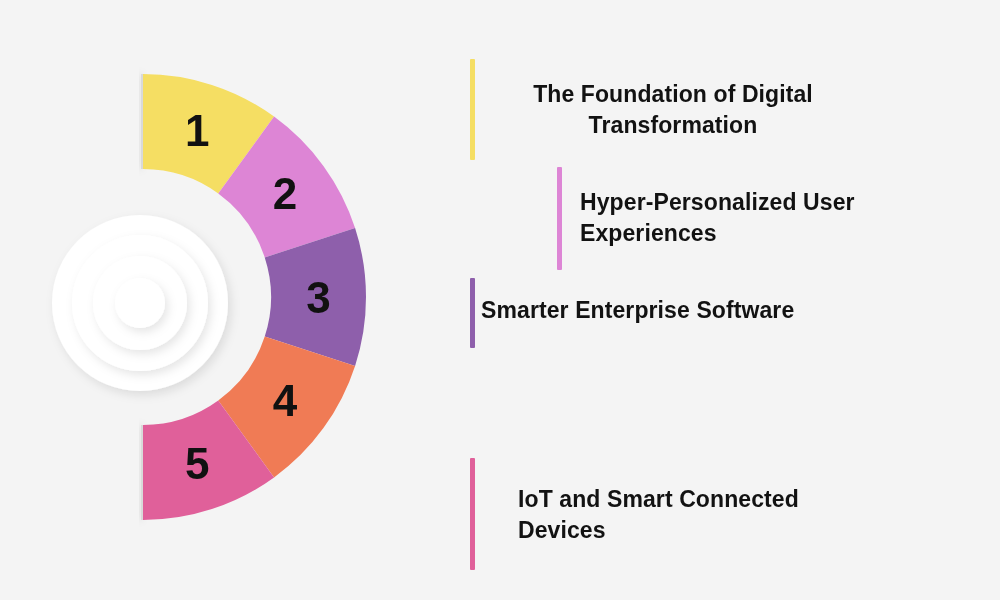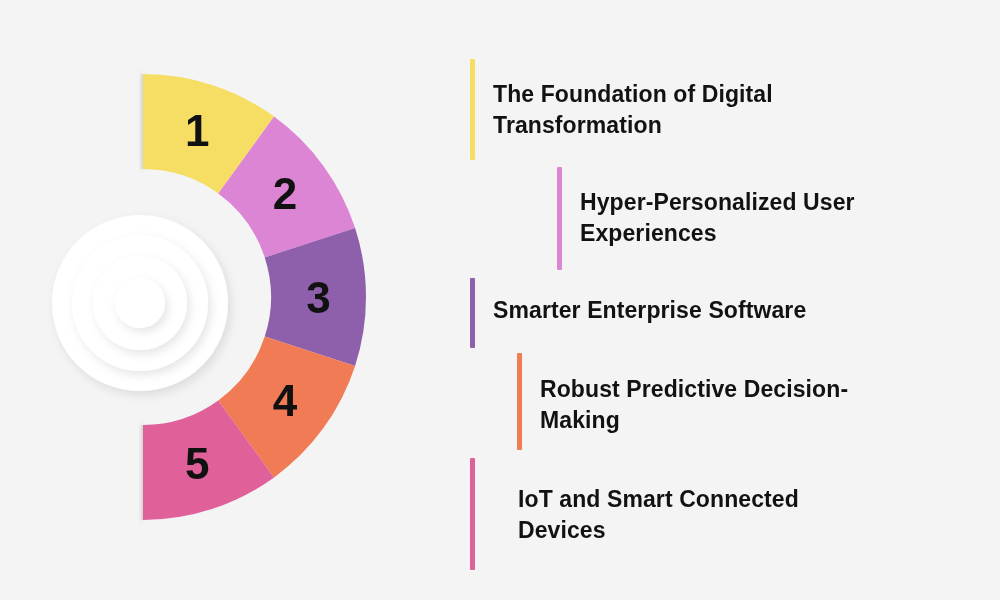--- a/index.html
+++ b/index.html
@@ -64,29 +64,29 @@
     font-weight: bold;
     font-size: 23px;
     line-height: 31px;
     color: #121212;
     letter-spacing: 0.1px;
   }
 
   
   .item-0 { left: 10px;  top: 59px;  width: 480px; }
   .item-0 .legend-bar   { height: 101px; }
-  .item-0 .legend-label { margin-left: 18px; margin-top: 20px; width: 360px; }
+  .item-0 .legend-label { margin-left: 18px; margin-top: 20px; width: 360px; text-align: center; }
 
   .item-1 { left: 57px;  top: 167px; width: 440px; padding-left: 40px; }
   .item-1 .legend-bar   { height: 103px; }
   .item-1 .legend-label { margin-left: 18px; margin-top: 20px; width: 360px; }
 
   .item-2 { left: 10px;  top: 278px; width: 480px; }
   .item-2 .legend-bar   { height: 70px; }
-  .item-2 .legend-label { margin-left: 18px; margin-top: 17px; width: 420px; }
+  .item-2 .legend-label { margin-left: 6px; margin-top: 17px; width: 420px; }
 
   .item-3 { left: 57px;  top: 353px; width: 440px; }
   .item-3 .legend-bar   { height: 97px; }
   .item-3 .legend-label { margin-left: 18px; margin-top: 21px; width: 380px; }
 
   .item-4 { left: 10px;  top: 458px; width: 480px; gap: 25px; }
   .item-4 .legend-bar   { height: 112px; }
   .item-4 .legend-label { margin-left: 18px; margin-top: 26px; width: 360px; }
 </style>
 </head>
@@ -145,24 +145,20 @@
     <div class="legend-item item-1">
       <div class="legend-bar" style="background: rgb(221, 133, 213);"></div>
       <div class="legend-label">Hyper-Personalized User Experiences</div>
     </div>
 
     <div class="legend-item item-2">
       <div class="legend-bar" style="background: rgb(142, 95, 171);"></div>
       <div class="legend-label">Smarter Enterprise Software</div>
     </div>
 
-    <div class="legend-item item-3">
-      <div class="legend-bar" style="background: rgb(240, 123, 85);"></div>
-      <div class="legend-label">Robust Predictive Decision-Making</div>
-    </div>
 
     <div class="legend-item item-4">
       <div class="legend-bar" style="background: rgb(224, 96, 154);"></div>
       <div class="legend-label">IoT and Smart Connected Devices</div>
     </div>
 
   </div>
 </div>
 
 </body></html>

